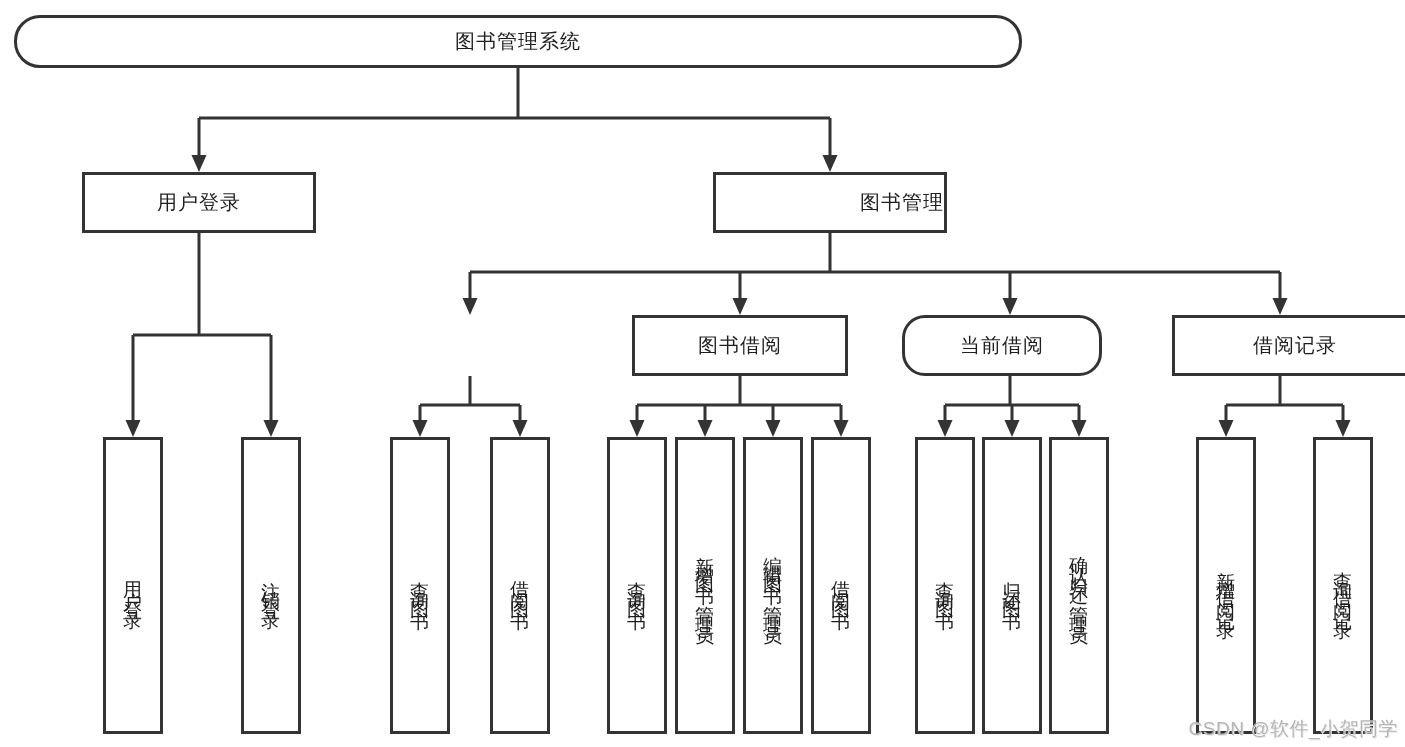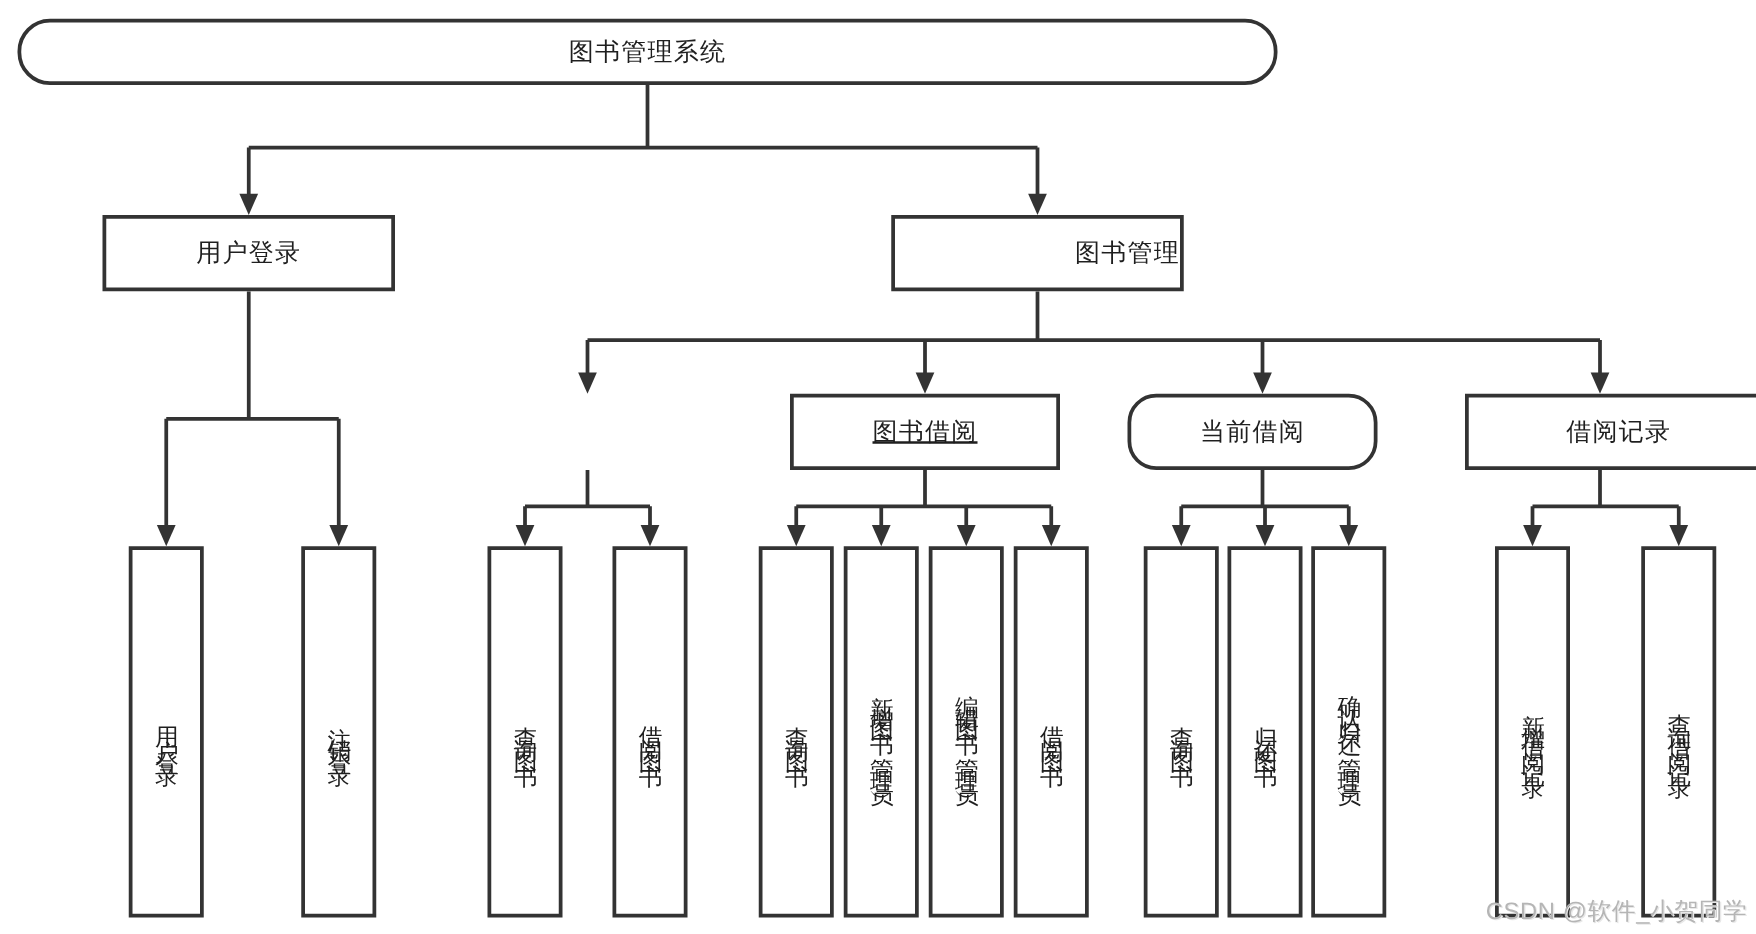--- a/index.html
+++ b/index.html
@@ -124,21 +124,21 @@
     <span>图书管理系统</span>
   </div>
 
   <div class="box hbox" style="left:82px; top:172px; width:234px; height:61px;">
     <span>用户登录</span>
   </div>
   <div class="box hbox" style="left:713px; top:172px; width:234px; height:61px;justify-content:flex-end;">
     <span>图书管理</span>
   </div>
 
-  <div class="box hbox" style="left:632px; top:315px; width:216px; height:61px;text-decoration:underline;">
+  <div class="box hbox" style="left:632px; top:315px; width:216px; height:61px;">
     <span>图书借阅</span>
   </div>
   <div class="box hbox" style="left:902px; top:315px; width:200px; height:61px;border-radius:23px;">
     <span>当前借阅</span>
   </div>
   <div class="box hbox" style="left:1172px; top:315px; width:246px; height:61px;">
     <span>借阅记录</span>
   </div>
 
   <div class="box vbox" style="left:103px;">

